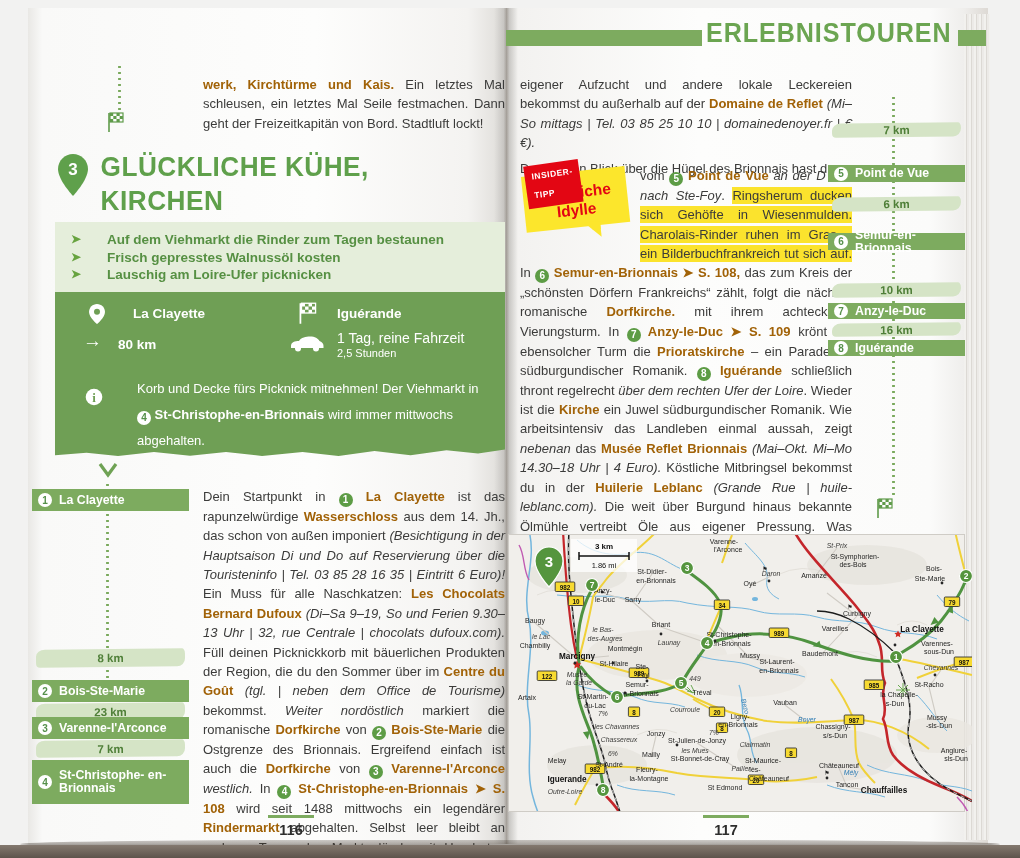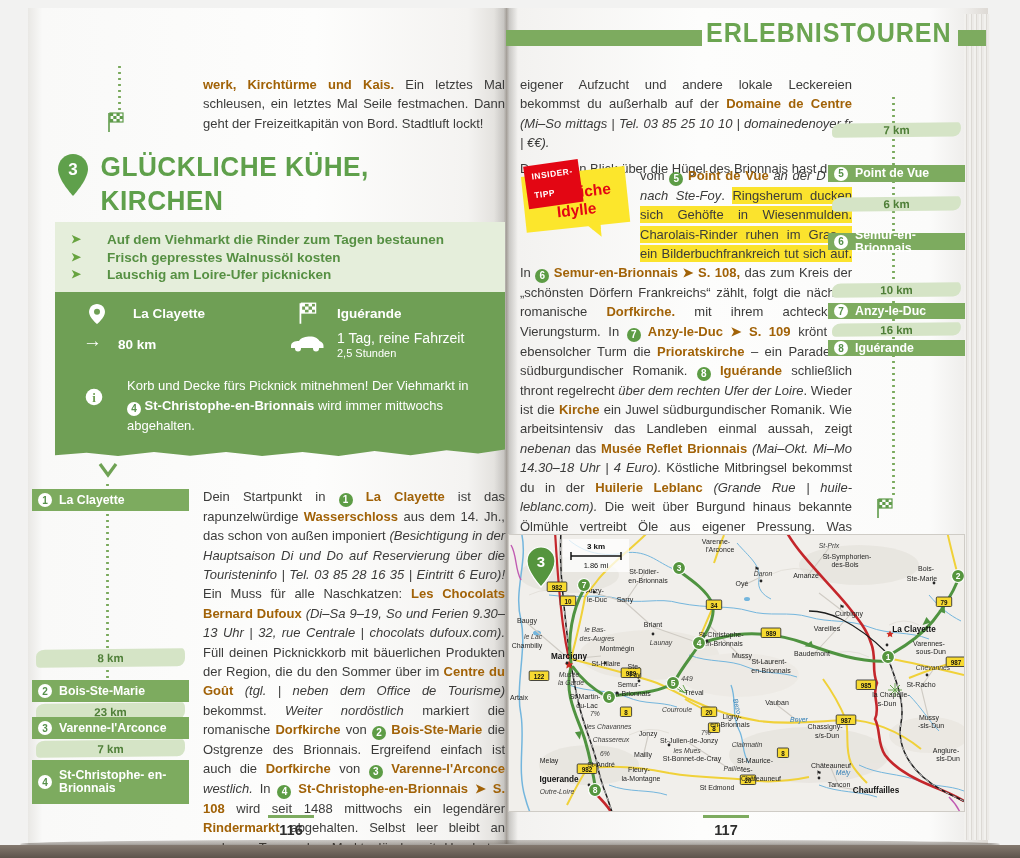--- a/index.html
+++ b/index.html
@@ -42,21 +42,21 @@
   #tour-title .l1{padding-left:47px;}
   #bullets-box{position:absolute;left:55px;top:222px;width:450px;height:70px;background:#e5eedb;
       padding:9px 0 0 16px;box-sizing:border-box;}
   .bullet-row{display:flex;font-size:13.5px;font-weight:700;color:#569043;line-height:17.5px;}
   .bullet-arrow{width:36px;color:#67a33f;font-size:12px;}
   #info-box{position:absolute;left:55px;top:292px;width:450px;height:164px;background:#6f9f55;color:#fff;
       clip-path:polygon(0 0,100% 0,100% 96%,94% 98.5%,87% 96.5%,79% 99.5%,71% 97%,63% 100%,55% 97.5%,46% 100%,38% 97.5%,30% 99.8%,22% 97.5%,14% 100%,7% 98%,0 99.5%);}
   .ib-icon{position:absolute;}
   .ib-label{position:absolute;font-size:13.5px;font-weight:700;}
   .ib-small{font-weight:400;font-size:14px;line-height:16px;}
-  #info-note{position:absolute;left:72px;top:84px;width:345px;font-size:13px;line-height:20px;text-align:left;}
+  #info-note{position:absolute;left:82px;top:84px;width:345px;font-size:13px;line-height:26px;text-align:left;}
   
   .timeline{position:absolute;}
   #tl-left{left:32px;top:458px;width:157px;height:360px;}
   #tl-right{left:828px;top:95px;width:137px;height:420px;}
   .tl-dots{position:absolute;}
   .tl-bar{position:absolute;left:0;right:0;background:#7dab5f;color:#fff;display:flex;align-items:center;
       font-size:12.3px;font-weight:700;line-height:13px;padding:0 4px 0 6px;box-sizing:border-box;}
   .tl-num{flex:0 0 14px;height:14px;margin-right:7px;border-radius:50%;background:#fff;color:#55904a;
       display:inline-flex;align-items:center;justify-content:center;font-size:10px;}
   .tl-km{position:absolute;left:4px;right:4px;background:#d5e4c6;color:#4f7f38;font-weight:700;
@@ -78,21 +78,21 @@
   .tip-badge{float:left;width:112px;height:82px;margin:2px 8px 0 0;position:relative;}
   .tip-inner{position:absolute;left:0;top:0;transform:rotate(-6deg);}
   .tip-ribbon{position:absolute;left:4px;top:-2px;background:#e30613;color:#fff;font-size:8.5px;
       font-weight:700;letter-spacing:.5px;padding:2px 7px;transform:rotate(-2deg);z-index:2;}
   .tip-bubble{position:absolute;left:0;top:9px;width:96px;background:#fce62c;color:#e30613;
       font-size:15.5px;font-weight:700;text-align:center;line-height:18px;padding:12px 4px 8px;}
   .tip-bubble:after{content:"";position:absolute;bottom:-12px;left:58px;border:8px solid rgba(0,0,0,0);
       border-top-color:#fce62c;border-right-color:#fce62c;}
   
   #map-wrap{position:absolute;left:508px;top:534px;width:457px;height:278px;border:1px solid #cfccc6;
-      box-sizing:border-box;background:#f1efeb;}
+      box-sizing:border-box;background:#f1efeb;padding-left:8px;}
   .mlb-n{font-size:7px;fill:#1f1f1e;}
   .mlb-b{font-size:8.2px;font-weight:700;fill:#101010;}
   .mlb-i{font-size:6.8px;font-style:italic;fill:#3a3a38;}
   .mlb-w{font-size:6.8px;font-style:italic;fill:#2e7cb4;}
   .mlb-sym{font-size:6px;fill:#222;}
   .badge-t{font-size:6.3px;font-weight:700;fill:#111;}
   .pt-t{font-size:8.5px;font-weight:700;fill:#fff;}
 </style>
 </head>
 <body>
@@ -205,21 +205,21 @@
 
   <div class="pagenum" style="left:261px;top:815px">
     <span class="line"></span>
     <span>116</span>
   </div>
 
   <div id="hdr-bar"></div>
   <div id="hdr-text">ERLEBNISTOUREN</div>
   <div id="hdr-bar2"></div>
 
-  <p id="para1-right" class="rich"><span class="seg-n">eigener Aufzucht und andere lokale Leckereien bekommst du außerhalb auf der </span><span class="seg-g">Domaine de Centre </span><span class="seg-i">(Mi–So mittags | Tel. 03 85 25 10 10 | domainedenoyer.fr | €€).</span></p>
+  <p id="para1-right" class="rich"><span class="seg-n">eigener Aufzucht und andere lokale Leckereien bekommst du außerhalb auf der </span><span class="seg-g">Domaine de Reflet </span><span class="seg-i">(Mi–So mittags | Tel. 03 85 25 10 10 | domainedenoyer.fr | €€).</span></p>
   <p id="para2-first" class="rich"><span class="seg-n">Den besten Blick über die Hügel des Brionnais hast du</span></p>
 
   <div id="para2-wrap" class="rich">
     <div class="tip-badge">
       <div class="tip-inner">
         <div class="tip-ribbon">INSIDER-TIPP</div>
         <div class="tip-bubble">
           <div>Ländliche</div>
           <div>Idylle</div>
         </div>

